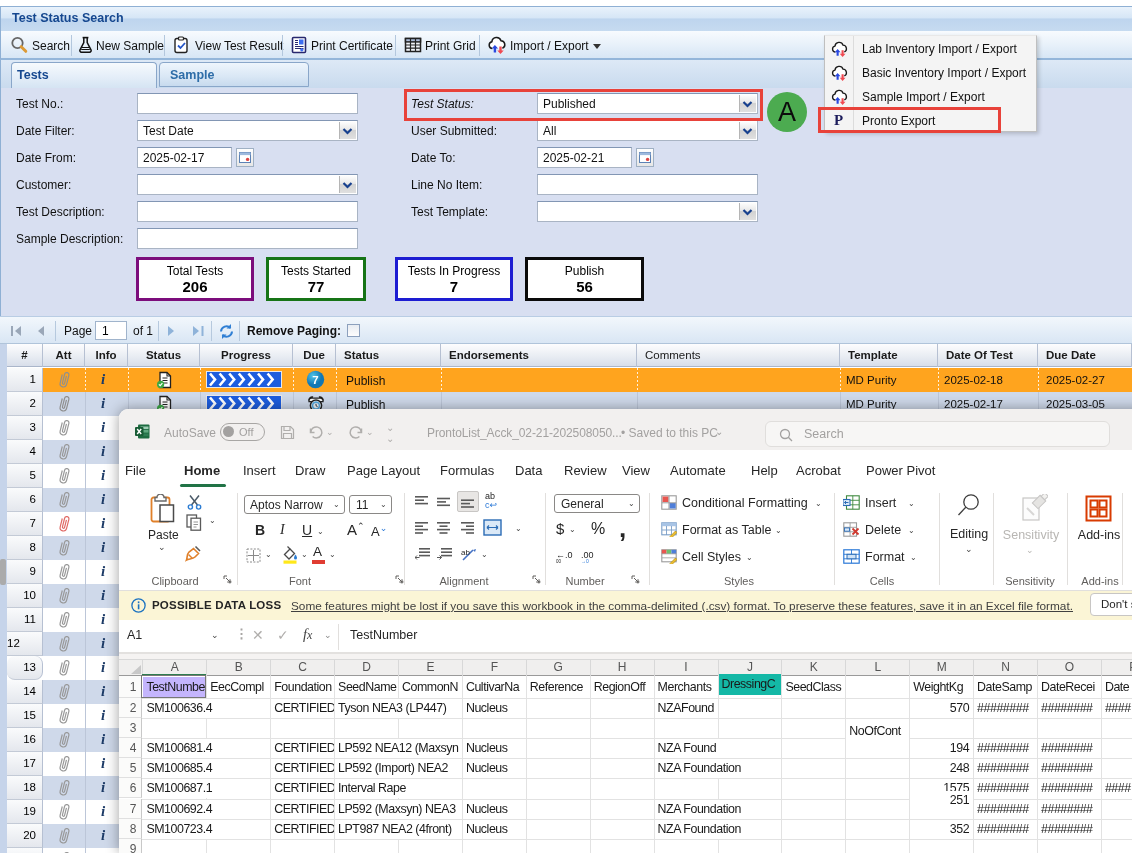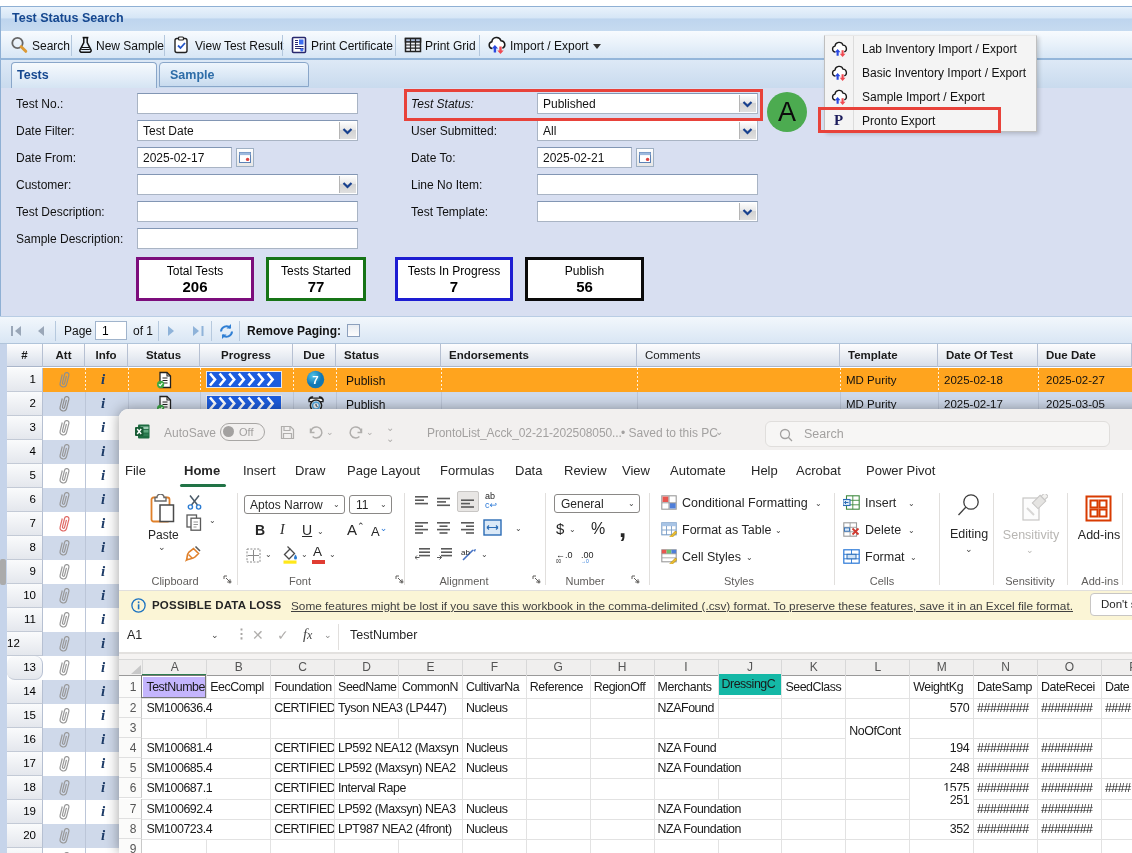--- a/index.html
+++ b/index.html
@@ -970,21 +970,21 @@
       <div class="abs" style="left:24.4px;top:84.9px;width:126.8px;height:19.2px;font-size:12.4px;letter-spacing:-0.45px;color:#1a1a1a;white-space:nowrap;overflow:hidden;padding-left:3px;line-height:19px;background:#fff;">SM100681.4</div>
       <div class="abs" style="left:152.2px;top:84.9px;width:62.9px;height:19.2px;font-size:12.4px;letter-spacing:-0.45px;color:#1a1a1a;white-space:nowrap;overflow:hidden;padding-left:3px;line-height:19px;background:#fff;">CERTIFIED</div>
       <div class="abs" style="left:216.1px;top:84.9px;width:126.8px;height:19.2px;font-size:12.4px;letter-spacing:-0.45px;color:#1a1a1a;white-space:nowrap;overflow:hidden;padding-left:3px;line-height:19px;background:#fff;">LP592 NEA12 (Maxsyn</div>
       <div class="abs" style="left:343.9px;top:84.9px;width:62.9px;height:19.2px;font-size:12.4px;letter-spacing:-0.45px;color:#1a1a1a;white-space:nowrap;overflow:hidden;padding-left:3px;line-height:19px;background:#fff;">Nucleus</div>
       <div class="abs" style="left:535.6px;top:84.9px;width:126.8px;height:19.2px;font-size:12.4px;letter-spacing:-0.45px;color:#1a1a1a;white-space:nowrap;overflow:hidden;padding-left:3px;line-height:19px;background:#fff;">NZA Found</div>
       <div class="abs" style="left:791.2px;top:84.9px;width:62.9px;height:19.2px;font-size:12.4px;letter-spacing:-0.45px;color:#1a1a1a;white-space:nowrap;overflow:hidden;text-align:right;padding-right:4px;line-height:19px;background:#fff;">194</div>
       <div class="abs" style="left:855.1px;top:84.9px;width:62.9px;height:19.2px;font-size:12.4px;letter-spacing:-0.45px;color:#1a1a1a;white-space:nowrap;overflow:hidden;padding-left:3px;line-height:19px;background:#fff;">########</div>
       <div class="abs" style="left:919.0px;top:84.9px;width:62.9px;height:19.2px;font-size:12.4px;letter-spacing:-0.45px;color:#1a1a1a;white-space:nowrap;overflow:hidden;padding-left:3px;line-height:19px;background:#fff;">########</div>
       <div class="abs" style="left:24.4px;top:105.1px;width:126.8px;height:19.2px;font-size:12.4px;letter-spacing:-0.45px;color:#1a1a1a;white-space:nowrap;overflow:hidden;padding-left:3px;line-height:19px;background:#fff;">SM100685.4</div>
       <div class="abs" style="left:152.2px;top:105.1px;width:62.9px;height:19.2px;font-size:12.4px;letter-spacing:-0.45px;color:#1a1a1a;white-space:nowrap;overflow:hidden;padding-left:3px;line-height:19px;background:#fff;">CERTIFIED</div>
-      <div class="abs" style="left:216.1px;top:105.1px;width:126.8px;height:19.2px;font-size:12.4px;letter-spacing:-0.45px;color:#1a1a1a;white-space:nowrap;overflow:hidden;padding-left:3px;line-height:19px;background:#fff;">LP592 (Maxsyn) NEA2</div>
+      <div class="abs" style="left:216.1px;top:105.1px;width:126.8px;height:19.2px;font-size:12.4px;letter-spacing:-0.45px;color:#1a1a1a;white-space:nowrap;overflow:hidden;padding-left:3px;line-height:19px;background:#fff;">LP592 (Import) NEA2</div>
       <div class="abs" style="left:343.9px;top:105.1px;width:62.9px;height:19.2px;font-size:12.4px;letter-spacing:-0.45px;color:#1a1a1a;white-space:nowrap;overflow:hidden;padding-left:3px;line-height:19px;background:#fff;">Nucleus</div>
       <div class="abs" style="left:535.6px;top:105.1px;width:126.8px;height:19.2px;font-size:12.4px;letter-spacing:-0.45px;color:#1a1a1a;white-space:nowrap;overflow:hidden;padding-left:3px;line-height:19px;background:#fff;">NZA Foundation</div>
       <div class="abs" style="left:791.2px;top:105.1px;width:62.9px;height:19.2px;font-size:12.4px;letter-spacing:-0.45px;color:#1a1a1a;white-space:nowrap;overflow:hidden;text-align:right;padding-right:4px;line-height:19px;background:#fff;">248</div>
       <div class="abs" style="left:855.1px;top:105.1px;width:62.9px;height:19.2px;font-size:12.4px;letter-spacing:-0.45px;color:#1a1a1a;white-space:nowrap;overflow:hidden;padding-left:3px;line-height:19px;background:#fff;">########</div>
       <div class="abs" style="left:919.0px;top:105.1px;width:62.9px;height:19.2px;font-size:12.4px;letter-spacing:-0.45px;color:#1a1a1a;white-space:nowrap;overflow:hidden;padding-left:3px;line-height:19px;background:#fff;">########</div>
       <div class="abs" style="left:24.4px;top:125.3px;width:126.8px;height:19.2px;font-size:12.4px;letter-spacing:-0.45px;color:#1a1a1a;white-space:nowrap;overflow:hidden;padding-left:3px;line-height:19px;background:#fff;">SM100687.1</div>
       <div class="abs" style="left:152.2px;top:125.3px;width:62.9px;height:19.2px;font-size:12.4px;letter-spacing:-0.45px;color:#1a1a1a;white-space:nowrap;overflow:hidden;padding-left:3px;line-height:19px;background:#fff;">CERTIFIED</div>
       <div class="abs" style="left:216.1px;top:125.3px;width:126.8px;height:19.2px;font-size:12.4px;letter-spacing:-0.45px;color:#1a1a1a;white-space:nowrap;overflow:hidden;padding-left:3px;line-height:19px;background:#fff;">Interval Rape</div>
       <div class="abs" style="left:791.2px;top:125.3px;width:62.9px;height:19.2px;font-size:12.4px;letter-spacing:-0.45px;color:#1a1a1a;white-space:nowrap;overflow:hidden;text-align:right;padding-right:4px;line-height:19px;background:#fff;">1575</div>
       <div class="abs" style="left:855.1px;top:125.3px;width:62.9px;height:19.2px;font-size:12.4px;letter-spacing:-0.45px;color:#1a1a1a;white-space:nowrap;overflow:hidden;padding-left:3px;line-height:19px;background:#fff;">########</div>

